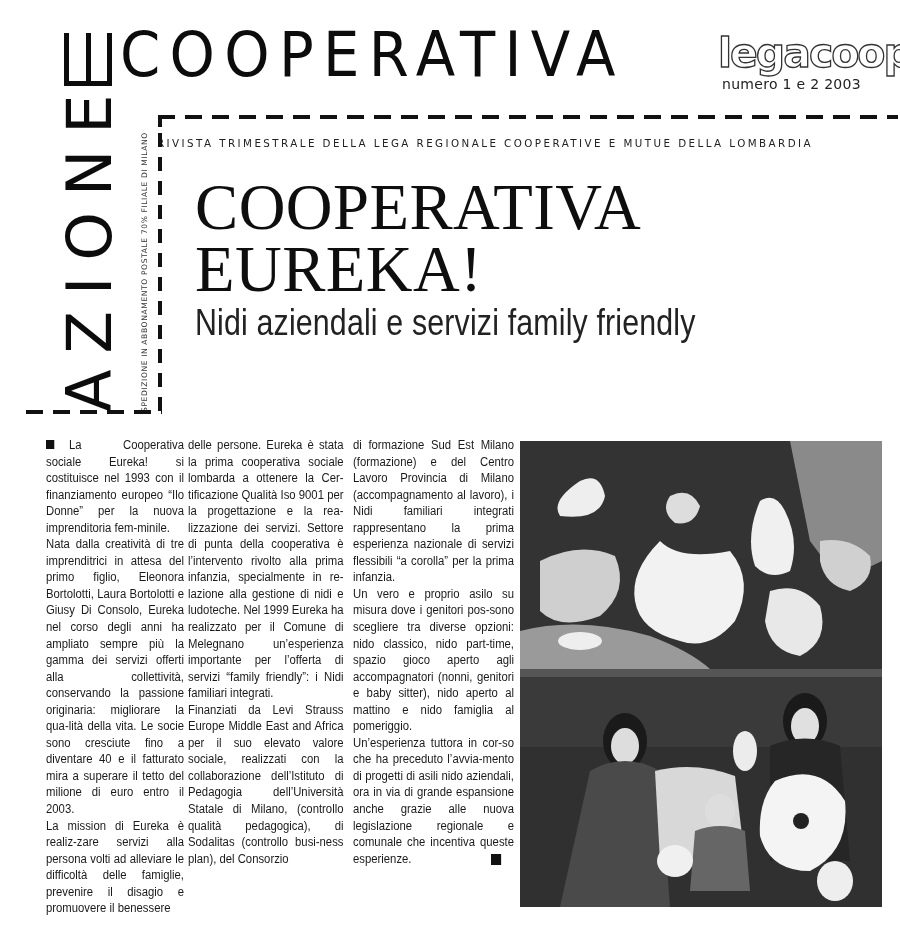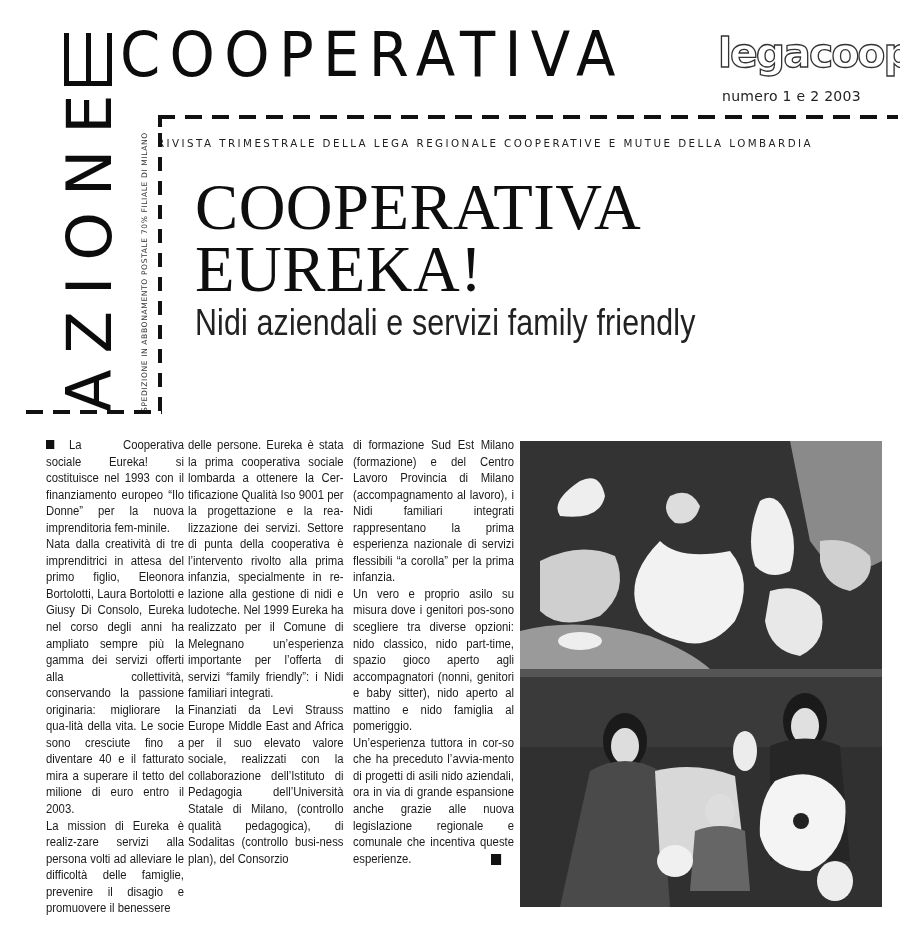--- a/index.html
+++ b/index.html
@@ -2,21 +2,21 @@
 <html><head>
 <meta charset="utf-8">
 <style>
   html, body { margin:0; padding:0; background:#ffffff; }
   body { width:900px; height:937px; position:relative; overflow:hidden; color:#111; font-family:"Liberation Sans", sans-serif; }
 
   
   .mast-e { position:absolute; left:62px; top:33px; width:52px; height:53px; }
   .mast-title { position:absolute; left:120px; top:20px; font-family:"DejaVu Sans", sans-serif; font-weight:400; font-size:62px; letter-spacing:10px; line-height:70px; color:#0c0c0c; transform:scaleX(0.93); transform-origin:left top; }
   .logo { position:absolute; left:718px; top:36px; font-family:"DejaVu Sans", sans-serif; font-size:41px; font-weight:700; color:#fff; -webkit-text-stroke:1.3px #333; letter-spacing:-2px; line-height:34px; }
-  .issue { position:absolute; left:722px; top:76px; font-family:"DejaVu Sans", sans-serif; font-size:14px; color:#222; letter-spacing:0.3px;margin-top:12px; }
+  .issue { position:absolute; left:722px; top:76px; font-family:"DejaVu Sans", sans-serif; font-size:14px; color:#222; letter-spacing:0.3px; }
   .subtitle { position:absolute; left:157px; top:98px; font-family:"DejaVu Sans", sans-serif; font-size:10.3px; letter-spacing:2.45px; color:#222; white-space:nowrap;margin-top:39px; }
 
   
   .azione { position:absolute; left:62px; top:412px; transform-origin:left top; transform:rotate(-90deg); font-family:"DejaVu Sans", sans-serif; font-size:62px; letter-spacing:16px; line-height:55px; color:#0c0c0c; white-space:nowrap; }
   .postal { position:absolute; left:140px; top:412px; transform-origin:left top; transform:rotate(-90deg); font-family:"DejaVu Sans", sans-serif; font-size:7.6px; letter-spacing:0.6px; color:#333; white-space:nowrap; }
 
   
   .dash-top { position:absolute; left:158px; top:115px; width:740px; height:4px; background:repeating-linear-gradient(90deg,#111 0 17px,transparent 17px 27px); }
   .dash-corner-top { position:absolute; left:158px; top:115px; width:4px; height:12px; background:#111; }
   .dash-left { position:absolute; left:158px; top:133px; width:4px; height:280px; background:repeating-linear-gradient(180deg,#111 0 14px,transparent 14px 24px); }

